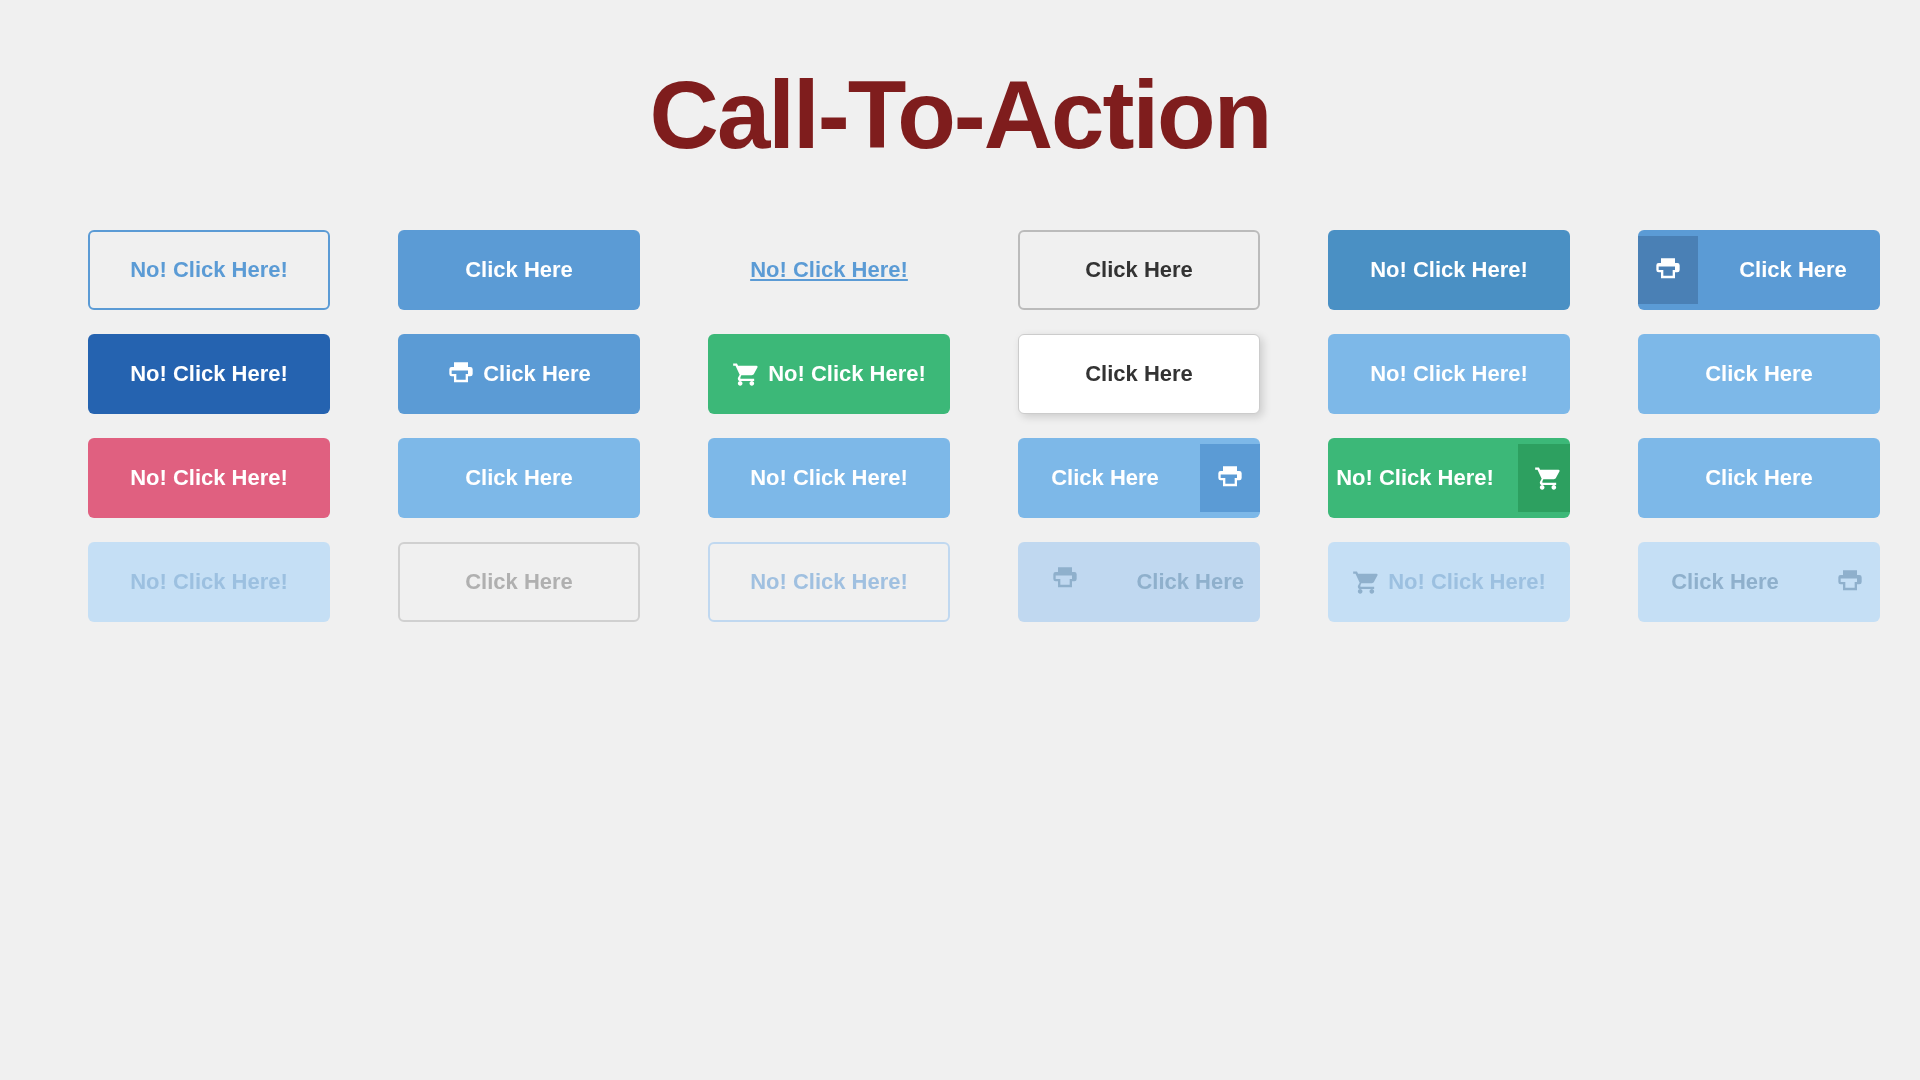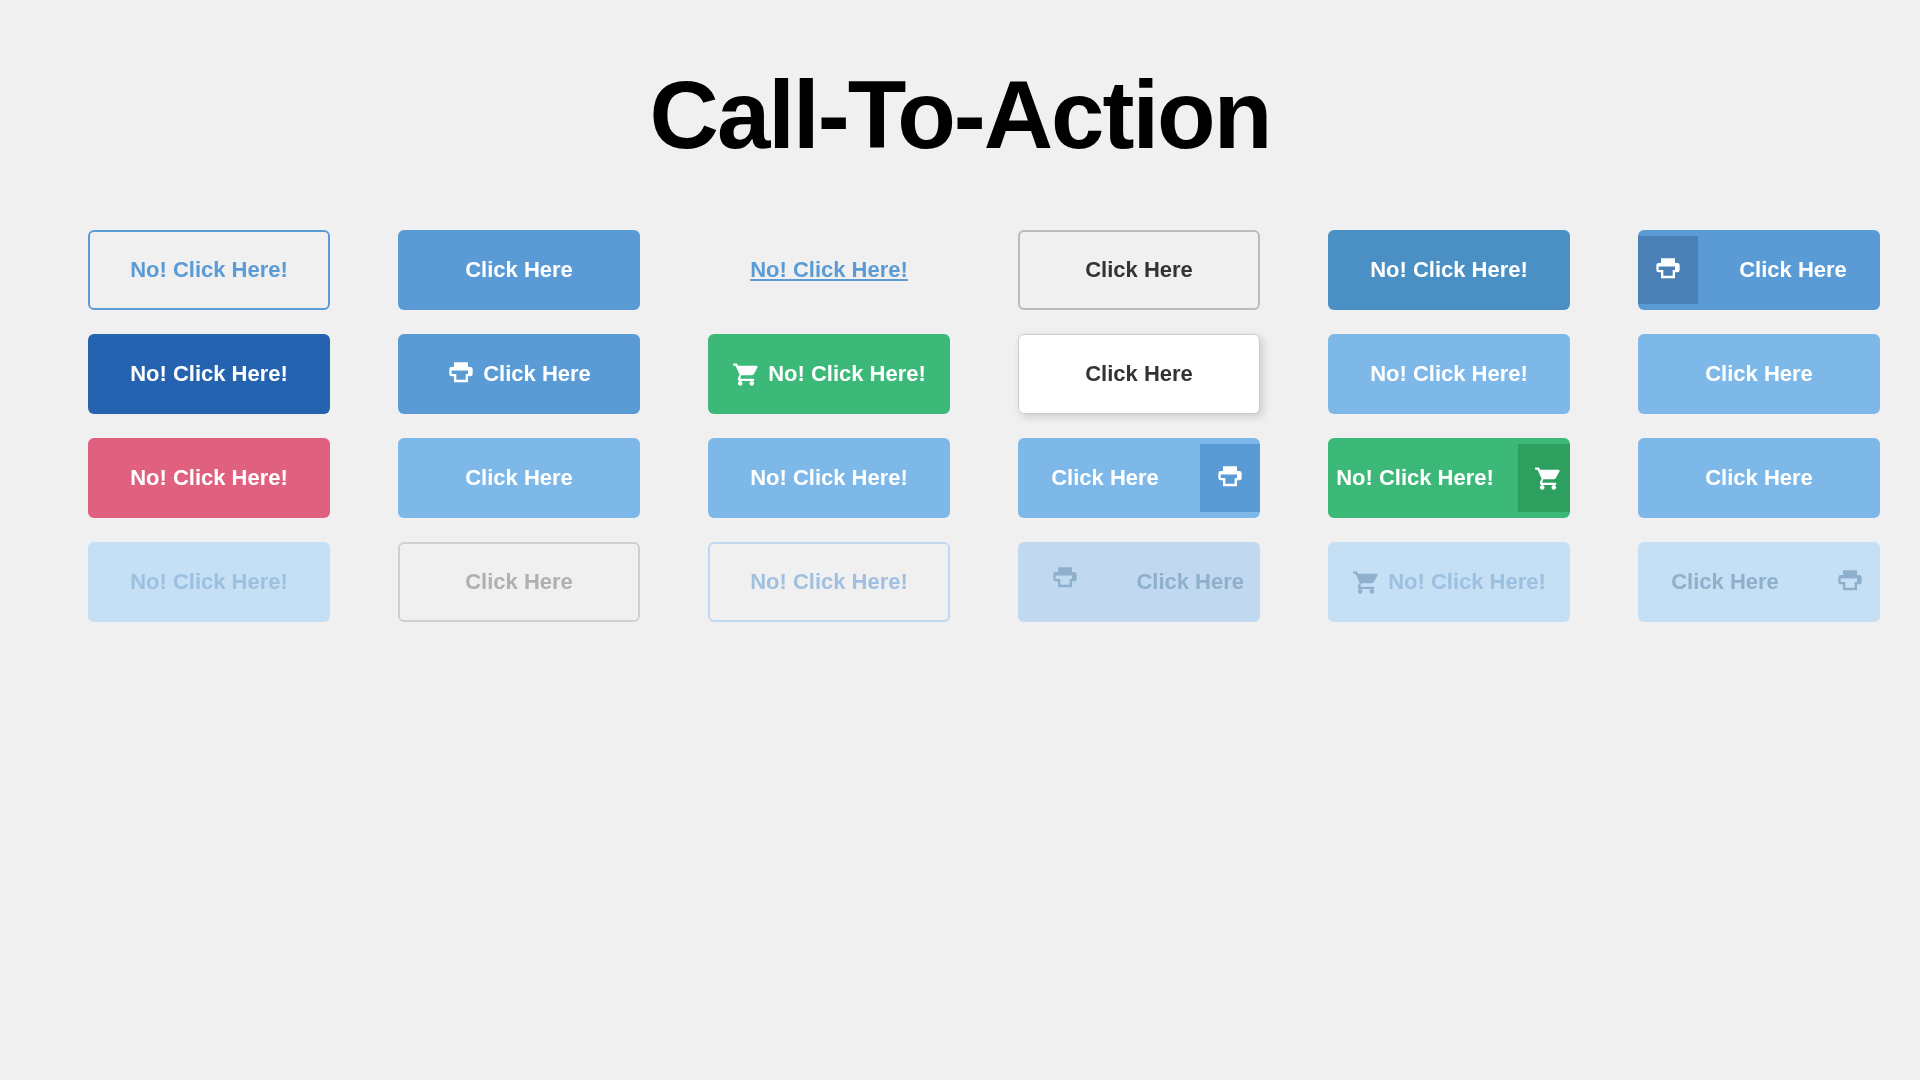--- a/index.html
+++ b/index.html
@@ -10,21 +10,21 @@
       min-height: 1080px;
       display: flex;
       flex-direction: column;
       align-items: center;
       padding: 60px 40px;
     }
 
     h1 {
       font-size: 96px;
       font-weight: 900;
-      color: #000000;
+      color: #7f1d1d;
       margin-bottom: 60px;
       letter-spacing: -2px;
     }
 
     .grid {
       display: grid;
       grid-template-columns: repeat(6, 1fr);
       gap: 24px 20px;
       width: 100%;
       max-width: 1860px;

